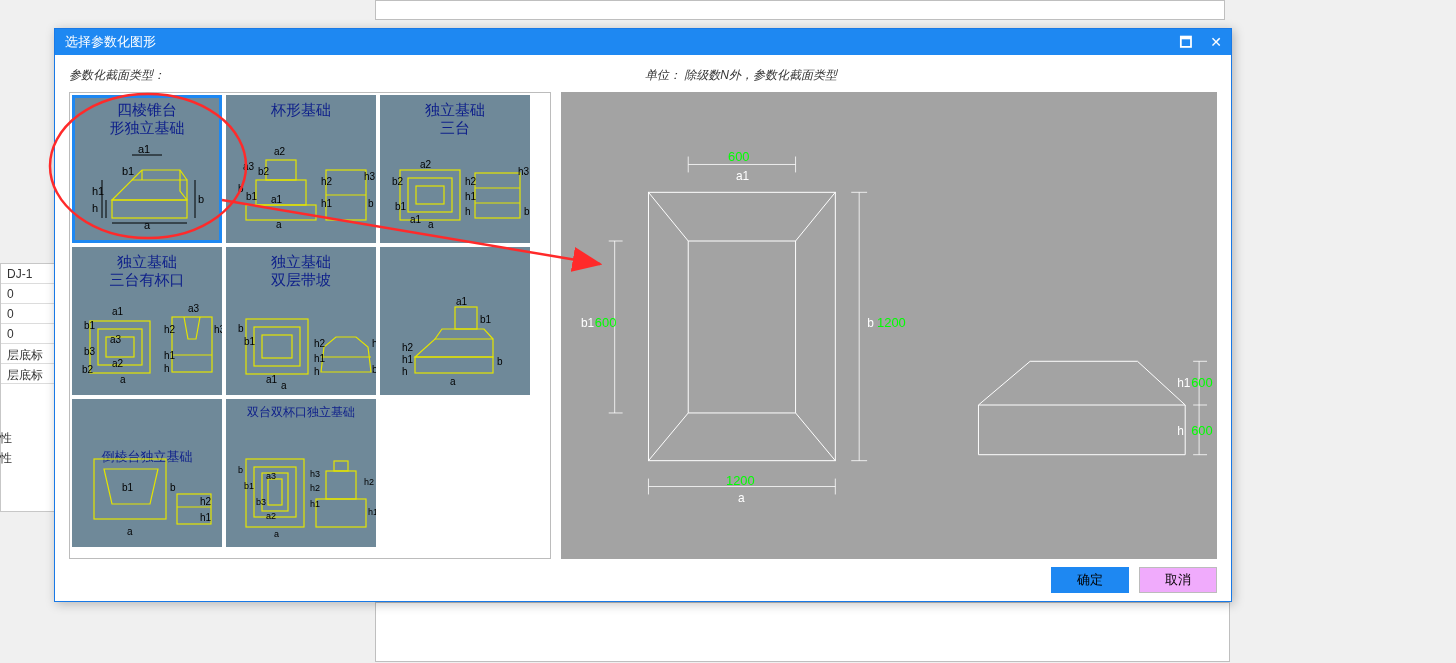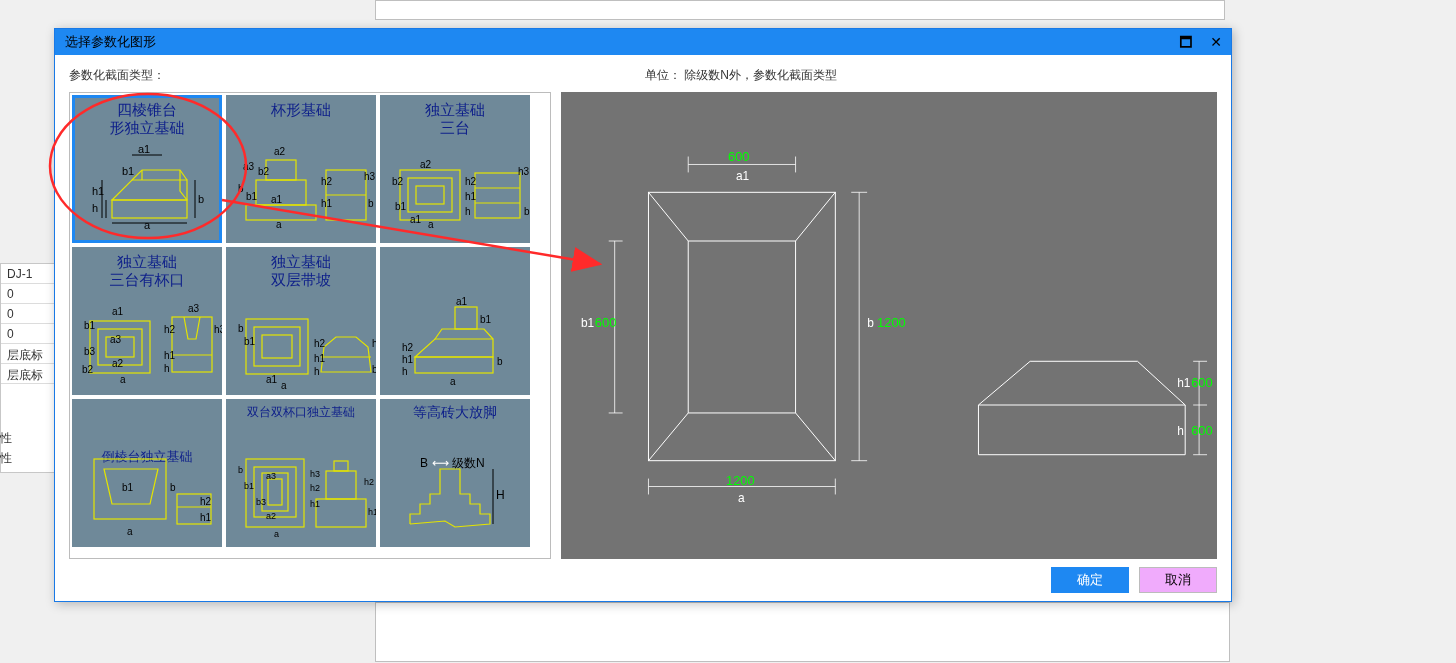--- a/index.html
+++ b/index.html
@@ -10,21 +10,21 @@
       position: relative;
       width: 1456px;
       height: 663px;
       overflow: hidden;
     }
 
     
     .bg-left {
       position: absolute;
       left: 0; top: 263px;
-      width: 61px; height: 210px;
+      width: 61px; height: 249px;
       background: #fff;
       border: 1px solid #c7c7c7;
     }
     .bg-left-row {
       border-bottom: 1px solid #dcdcdc;
       padding: 3px 6px;
       font-size: 12px;
       color: #333;
       height: 20px;
       overflow: hidden;
@@ -42,21 +42,21 @@
       width: 1178px;
       height: 574px;
       background: #fff;
       border: 1px solid #1979e6;
       box-shadow: 2px 2px 10px rgba(0,0,0,0.25);
       display: flex;
       flex-direction: column;
     }
     .titlebar {
       background: #1e88f2;
-      color: #000000;
+      color: #ffffff;
       height: 26px;
       display: flex;
       align-items: center;
       padding-left: 10px;
       font-size: 13px;
     }
     .titlebar .spacer { flex: 1; }
     .titlebar .win-btn {
       width: 30px;
       text-align: center;
@@ -71,20 +71,21 @@
       flex-direction: column;
       padding: 12px 14px 8px 14px;
     }
 
     .info-row {
       display: flex;
       align-items: center;
       margin-bottom: 8px;
       font-size: 12px;
       color: #333;
+      font-style: italic;
     }
     .info-row .left-label {}
     .info-row .right-label { margin-left: 480px; }
 
     .main-row {
       flex: 1;
       display: flex;
       gap: 10px;
       min-height: 0;
     }
@@ -122,42 +123,42 @@
       text-align: center;
       padding-top: 6px;
       line-height: 1.2;
       font-family: SimSun, serif;
     }
     .thumb svg { position:absolute; left:0; top:0; }
 
     
     .preview {
       flex: 1;
-      background: #737373;
+      background: #a3a3a3;
       position: relative;
     }
     .preview svg { position:absolute; inset:0; }
 
     .btn-row {
       display: flex;
       gap: 10px;
       justify-content: flex-end;
       padding-top: 8px;
     }
     .btn {
       width: 78px;
       height: 26px;
       font-size: 13px;
       border: 1px solid #bcbcbc;
       background: #f0abfc;
       cursor: pointer;
     }
     .btn.primary {
       background: #1e88f2;
-      color: #ffffff;
+      color: #000000;
       border-color: #1e88f2;
     }
 
     
     .overlay-svg {
       position: absolute;
       left: 0; top: 0;
       pointer-events: none;
     }
 
@@ -412,37 +413,20 @@
                   <text x="48" y="138">a</text>
                   <text x="84" y="78">h3</text>
                   <text x="84" y="92">h2</text>
                   <text x="84" y="108">h1</text>
                   <text x="138" y="86">h2</text>
                   <text x="142" y="116">h1</text>
                 </g>
               </svg>
             </div>
 
-            <div class="thumb">
-              <div class="thumb-title" style="font-size:14px;">
-                <span>等高砖大放脚</span>
-              </div>
-              <svg width="150" height="148" viewBox="0 0 150 148">
-                <g stroke="#e4e400" fill="none" stroke-width="1.2">
-                  <polyline points="30,125 30,115 40,115 40,105 50,105 50,95 60,95 60,70 80,70 80,95 90,95 90,105 100,105 100,115 110,115 110,125 75,128 65,122 30,125"></polyline>
-                </g>
-                <g fill="#000" font-size="12">
-                  <text x="40" y="68">B</text>
-                  <text x="52" y="68" fill="#fff">⟷</text>
-                  <text x="72" y="68">级数N</text>
-                  <text x="116" y="100">H</text>
-                </g>
-                <line x1="113" y1="70" x2="113" y2="125" stroke="#000"></line>
-              </svg>
-            </div>
 
           </div>
         </div>
       </div>
 
       <div class="preview">
         <svg width="100%" height="100%" viewBox="0 0 660 460">
 
           <g stroke="#fff" fill="none" stroke-width="1">
             <rect x="88" y="96" width="188" height="270"></rect>

